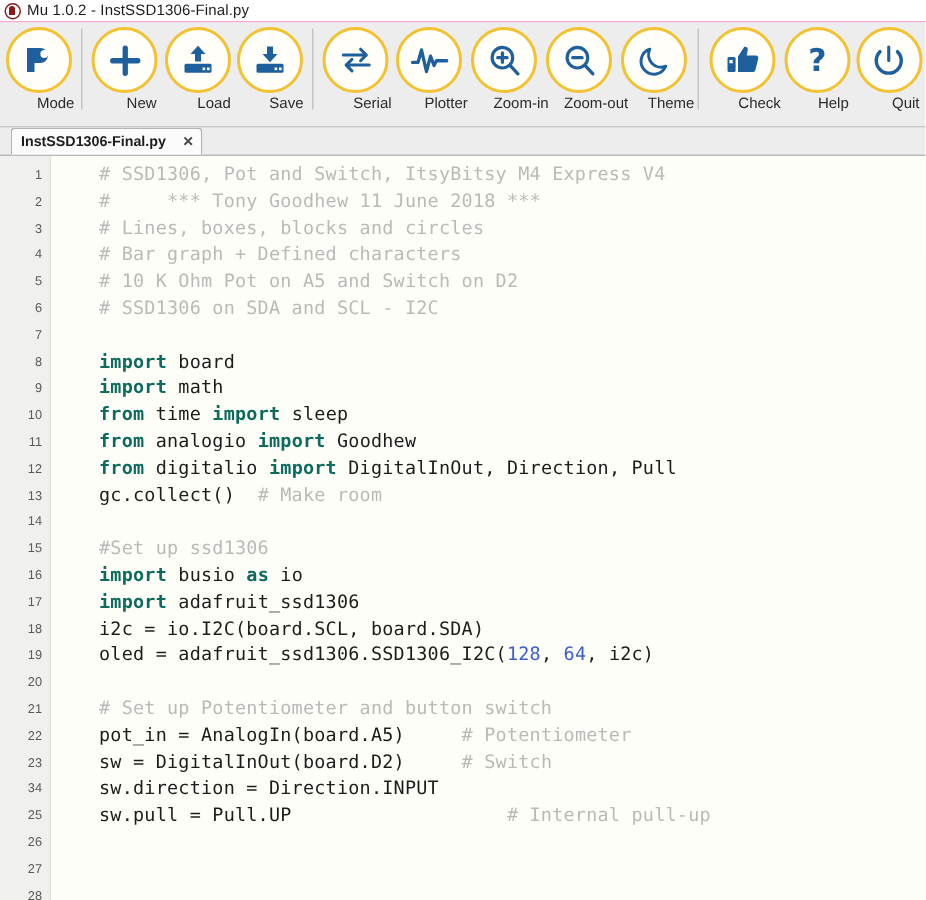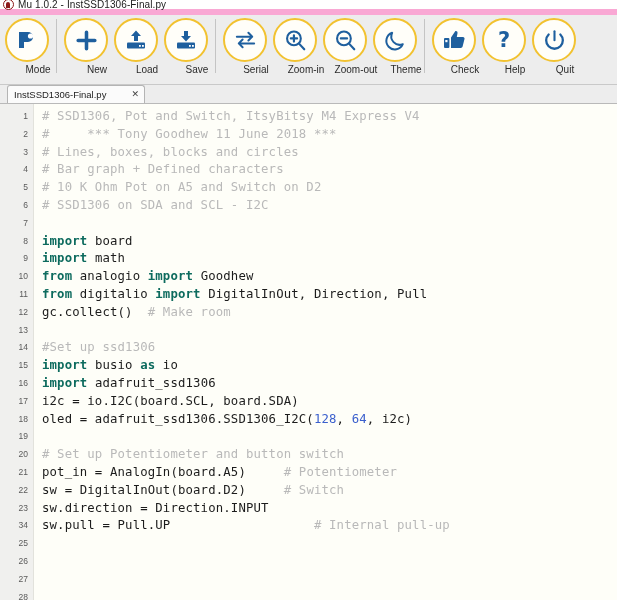--- a/index.html
+++ b/index.html
@@ -12,21 +12,21 @@
     font-family: "Liberation Sans", sans-serif;
   }
 
   
   #titlebar {
     height: 15px;
     background: #ffffff;
     display: flex;
     align-items: center;
     padding-left: 3px;
-    border-bottom: 6px solid #f9a8d4;
+    border-bottom: 1px solid #f9a8d4;
   }
   #mu-logo {
     width: 11px; height: 11px;
     border-radius: 50%;
     border: 1.6px solid #8c1a1a;
     background: #ffffff;
     position: relative;
     flex: 0 0 auto;
     margin-right: 4px;
   }
@@ -104,22 +104,23 @@
   }
   #tab-file {
     height: 18px;
     background: #fbfbfb;
     border: 1px solid #b4b4b4;
     border-bottom: none;
     border-radius: 3px 3px 0 0;
     display: flex;
     align-items: center;
     padding: 0 5px 0 6px;
-    gap: 25px;
+    gap: 11px;
     cursor: pointer;
+    font-weight: bold;
   }
   #tab-file-label {
     font-size: 9.5px;
     color: #1d1d1d;
     white-space: nowrap;
   }
   #tab-close {
     font-size: 9px;
     color: #444;
     line-height: 9px;
@@ -147,20 +148,21 @@
     text-align: right;
     padding-right: 5px;
     font-size: 8.5px;
     font-family: "Liberation Sans", sans-serif;
     color: #5a5a5a;
   }
   #code {
     flex: 1 1 auto;
     padding: 4px 0 0 8px;
     overflow: hidden;
+    margin-left: 24px;
   }
   .cl {
     height: 17.8px;
     line-height: 17.8px;
     font-size: 12.3px;
     white-space: pre;
     color: #1c1c1c;
     letter-spacing: 0.15px;
   }
   .cmt { color: #b9b9b9; }
@@ -217,20 +219,28 @@
       <div class="tool-label">Save</div>
     </div>
     <div class="tool-sep"></div>
     <div class="tool-btn">
       <div class="tool-ring">
         <svg width="25" height="25" viewBox="0 0 24 26" fill="none" stroke="#1e5f9e" stroke-width="2" stroke-linecap="round" stroke-linejoin="round">
           <path d="M3 9h16M15 5l4 4-4 4M21 16H5M9 12l-4 4 4 4" stroke-width="2.1"></path>
         </svg>
       </div>
       <div class="tool-label">Serial</div>
+    </div>
+    <div class="tool-btn">
+      <div class="tool-ring">
+        <svg width="25" height="25" viewBox="0 0 24 24" fill="none" stroke="#1e5f9e" stroke-width="2" stroke-linecap="round" stroke-linejoin="round">
+          <path d="M1 13h3.5l2.2-8 3.2 14 2.6-10 2.2 6 1.6-3H23" stroke-width="2.1"></path>
+        </svg>
+      </div>
+      <div class="tool-label">Plotter</div>
     </div>
     <div class="tool-btn">
       <div class="tool-ring">
         <svg width="25" height="25" viewBox="0 0 24 24" fill="none" stroke="#1e5f9e" stroke-width="2" stroke-linecap="round" stroke-linejoin="round">
           <circle cx="10.5" cy="10" r="6.6"></circle>
           <path d="M15.4 15l5 5.4M10.5 7v6M7.5 10h6" stroke-width="2.1"></path>
         </svg>
       </div>
       <div class="tool-label">Zoom-in</div>
     </div>
@@ -322,20 +332,21 @@
   <div id="code">
       <div class="cl"><span class="cmt"># SSD1306, Pot and Switch, ItsyBitsy M4 Express V4</span></div>
       <div class="cl"><span class="cmt">#     *** Tony Goodhew 11 June 2018 ***</span></div>
       <div class="cl"><span class="cmt"># Lines, boxes, blocks and circles</span></div>
       <div class="cl"><span class="cmt"># Bar graph + Defined characters</span></div>
       <div class="cl"><span class="cmt"># 10 K Ohm Pot on A5 and Switch on D2</span></div>
       <div class="cl"><span class="cmt"># SSD1306 on SDA and SCL - I2C</span></div>
       <div class="cl">&nbsp;</div>
       <div class="cl"><span class="kw">import</span><span> board</span></div>
       <div class="cl"><span class="kw">import</span><span> math</span></div>
+      <div class="cl"><span class="kw">from</span><span> time </span><span class="kw">import</span><span> sleep</span></div>
       <div class="cl"><span class="kw">from</span><span> analogio </span><span class="kw">import</span><span> Goodhew</span></div>
       <div class="cl"><span class="kw">from</span><span> digitalio </span><span class="kw">import</span><span> DigitalInOut, Direction, Pull</span></div>
       <div class="cl"><span>gc.collect()  </span><span class="cmt"># Make room</span></div>
       <div class="cl">&nbsp;</div>
       <div class="cl"><span class="cmt">#Set up ssd1306</span></div>
       <div class="cl"><span class="kw">import</span><span> busio </span><span class="kw">as</span><span> io</span></div>
       <div class="cl"><span class="kw">import</span><span> adafruit_ssd1306</span></div>
       <div class="cl"><span>i2c = io.I2C(board.SCL, board.SDA)</span></div>
       <div class="cl"><span>oled = adafruit_ssd1306.SSD1306_I2C(</span><span class="num">128</span><span>, </span><span class="num">64</span><span>, i2c)</span></div>
       <div class="cl">&nbsp;</div>

